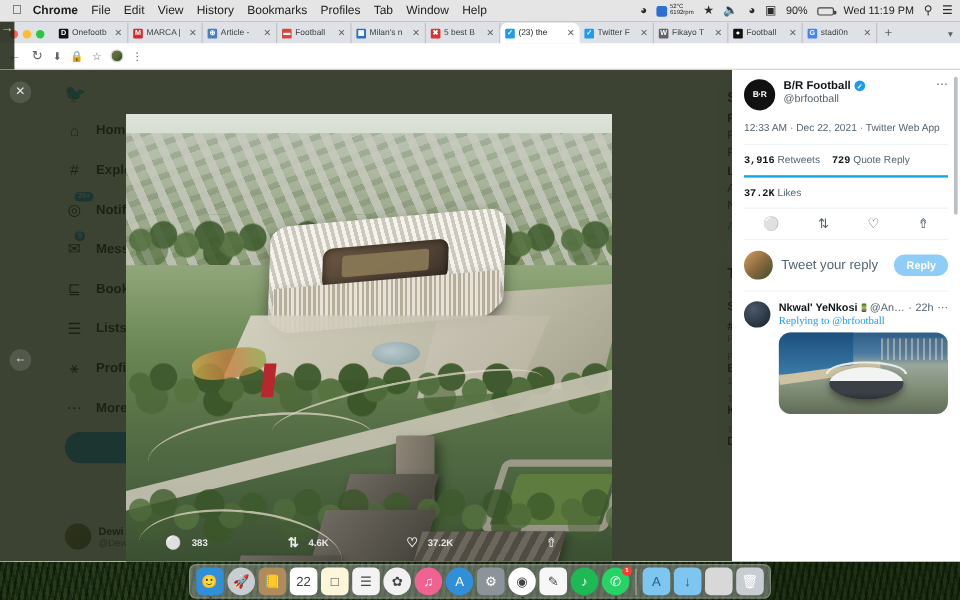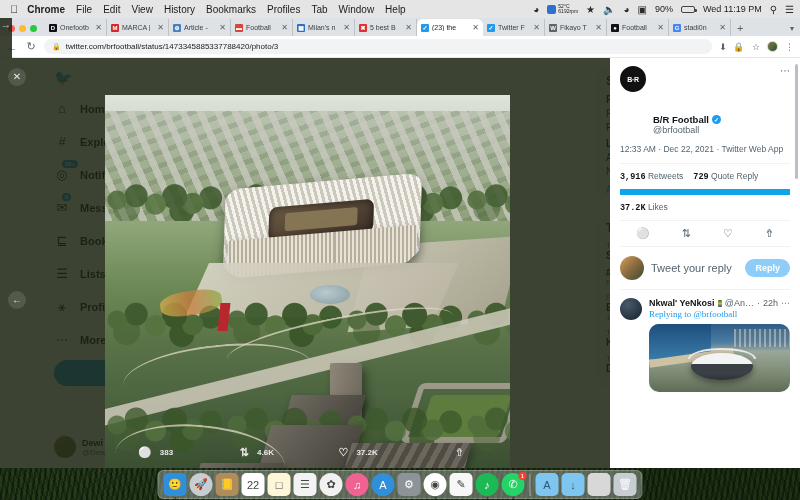--- a/index.html
+++ b/index.html
@@ -247,31 +247,31 @@
     position: absolute; right: 0; top: 0; width: 190px; height: 410px;
     background: #fff; padding: 8px 10px 0 10px; overflow: hidden;
   }
   .tp-head { display: flex; align-items: flex-start; gap: 7px; }
   .tp-avatar {
     width: 26px; height: 26px; border-radius: 50%;
     background: #111; color: #fff; display: flex; align-items: center; justify-content: center;
     font-size: 7px; font-weight: bold; letter-spacing: -.3px; flex: 0 0 26px;
     border: 2px solid #111;
   }
-  .tp-names { flex: 1; min-width: 0; margin-top: 48px; }
+  .tp-names { flex: 1; min-width: 0; }
   .tp-name { font-size: 9.5px; font-weight: bold; color: #0f1419; display: flex; align-items: center; gap: 3px; }
   .verified { width: 9px; height: 9px; border-radius: 50%; background: #1d9bf0; color: #fff;
     font-size: 6px; display: inline-flex; align-items: center; justify-content: center; }
   .tp-handle { font-size: 9px; color: #536471; }
   .tp-more { color: #536471; font-size: 10px; line-height: 1; }
   .tp-text { font-size: 11.5px; line-height: 16px; color: #0f1419; margin: 8px 0 0; }
   .tp-meta { font-size: 8.5px; color: #536471; padding: 9px 0; }
   .tp-stats { display: flex; gap: 10px; font-size: 8.5px; color: #536471; padding: 7px 0; border-top: 1px solid #eff3f4; }
   .tp-stats b, .tp-likes b { color: #0f1419; font-weight: bold; font-family: Liberation Mono, monospace; }
-  .tp-likes { font-size: 8.5px; color: #536471; padding: 7px 0; border-top: 6px solid #0ea5e9; }
+  .tp-likes { font-size: 8.5px; color: #536471; padding: 7px 0; border-top: 2px solid #0ea5e9; }
   .tp-actions {
     display: flex; justify-content: space-around; align-items: center;
     padding: 6px 0; border-top: 1px solid #eff3f4; border-bottom: 1px solid #eff3f4;
     color: #536471; font-size: 11px;
   }
   .tp-reply { display: flex; align-items: center; gap: 7px; padding: 9px 0; border-bottom: 1px solid #eff3f4; }
   .tp-ravatar { width: 24px; height: 24px; border-radius: 50%;
     background: linear-gradient(135deg,#d6a15e,#8a6a3f 50%,#3c4a2c); flex: 0 0 24px; }
   .tp-rplaceholder { flex: 1; font-size: 11px; color: #536471; }
   .tp-replybtn { background: #8ecdf8; color: #fff; font-size: 9px; font-weight: bold;
@@ -428,24 +428,20 @@
           </div>
         </div>
       <span class="newtab">+</span>
       <span class="tabchev">▾</span>
     </div>
 
     <div class="toolbar">
       <span class="navbtn">←</span>
       <span class="navbtn dim">→</span>
       <span class="navbtn">↻</span>
-      <div class="omnibox">
-        <span class="lockicon">🔒</span>
-        <span>twitter.com/brfootball/status/1473345885337788420/photo/3</span>
-      </div>
       <div class="tbicons">
         <span>⬇</span>
         <span>🔒</span>
         <span>☆</span>
         <span class="avatar-btn"></span>
         <span>⋮</span>
       </div>
     </div>
 
     <div class="viewport">

